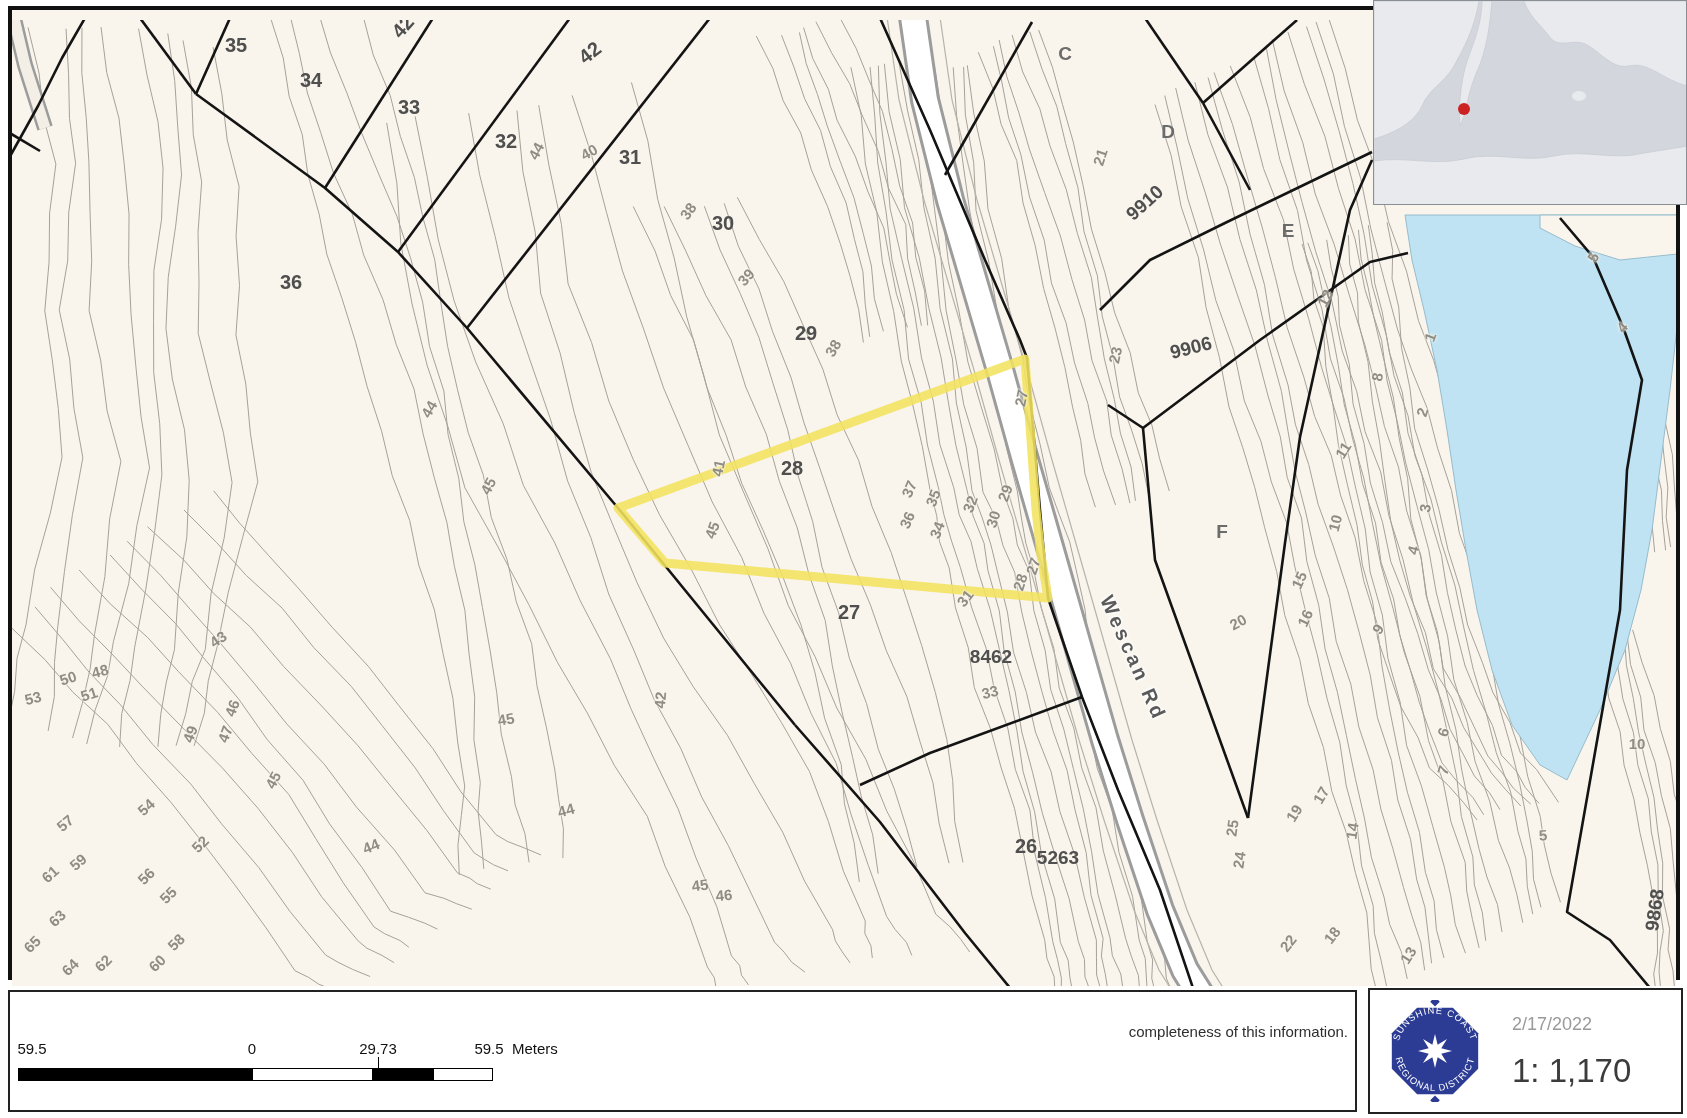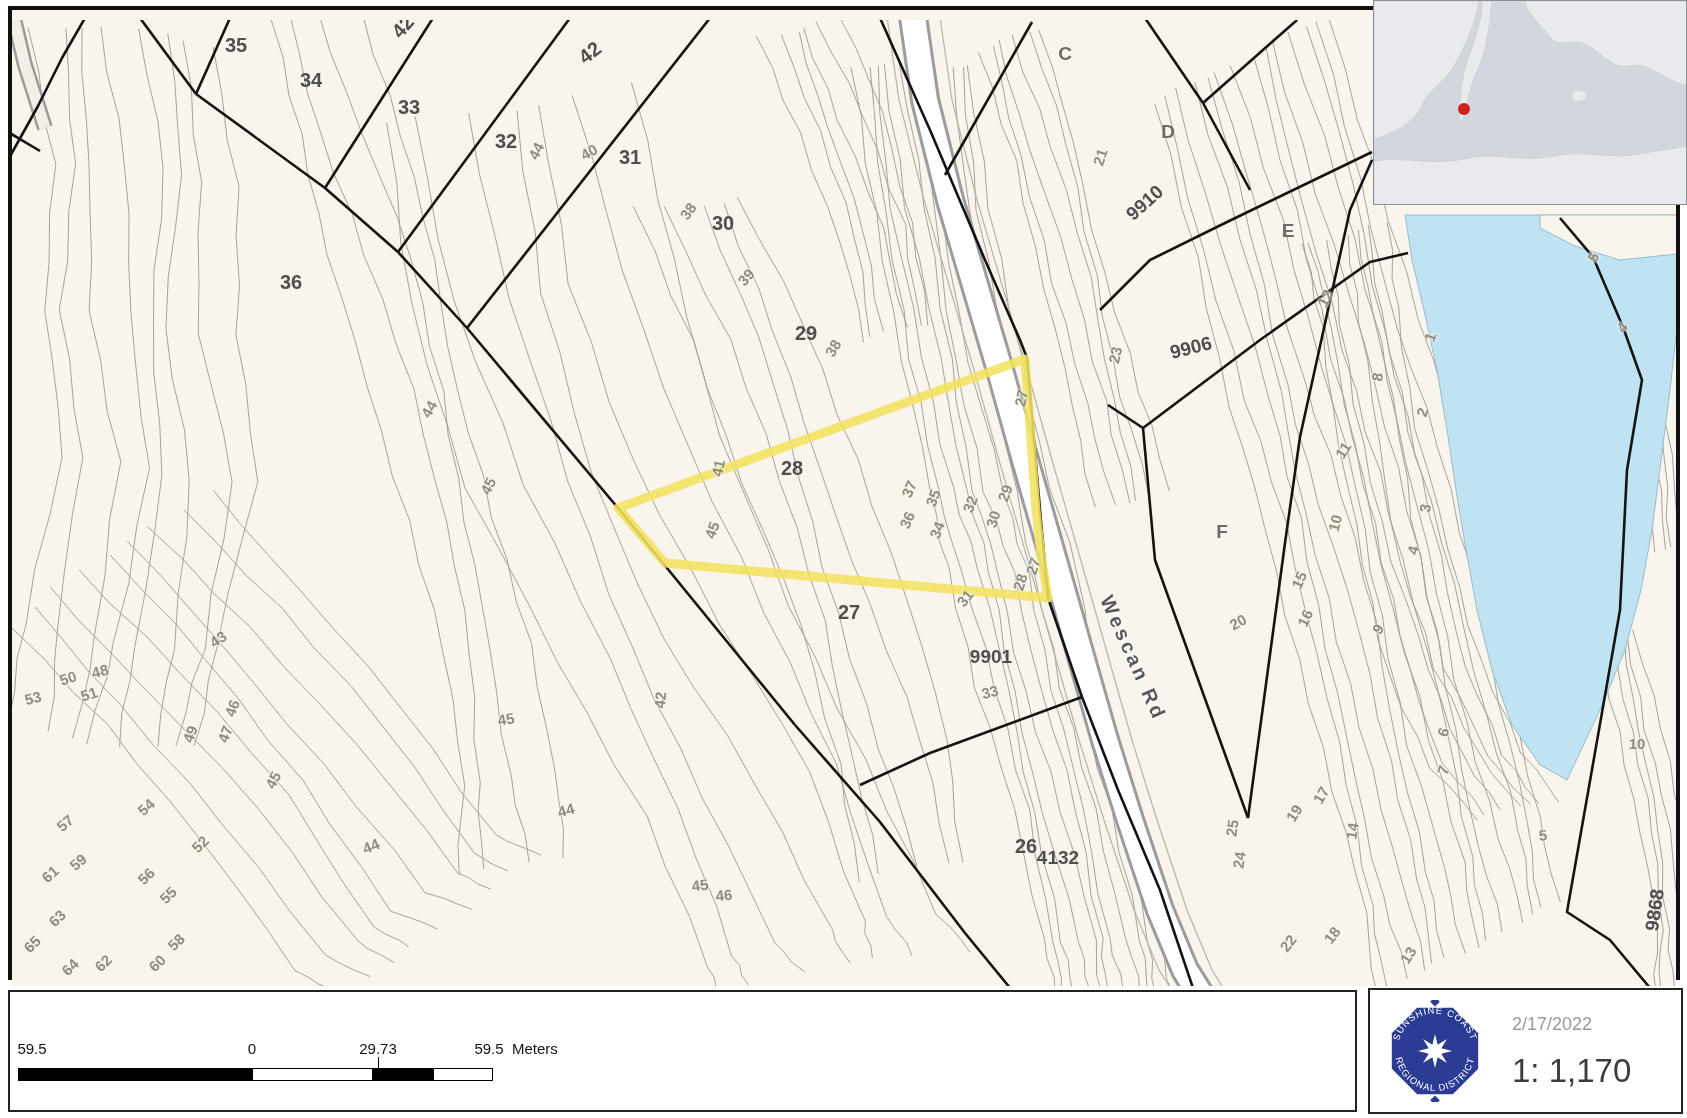--- a/index.html
+++ b/index.html
@@ -170,22 +170,22 @@
             <span class="lbl lot" style="left: 723px; top: 213px; transform: translate(-50%, -50%) rotate(0deg);">30</span>
             <span class="lbl lot" style="left: 806px; top: 323px; transform: translate(-50%, -50%) rotate(0deg);">29</span>
             <span class="lbl lot" style="left: 792px; top: 458px; transform: translate(-50%, -50%) rotate(0deg);">28</span>
             <span class="lbl lot" style="left: 849px; top: 602px; transform: translate(-50%, -50%) rotate(0deg);">27</span>
             <span class="lbl lot" style="left: 1018px; top: 836px; transform: translate(-50%, -50%) rotate(0deg); margin-left: 8px;">26</span>
             <span class="lbl lot" style="left: 291px; top: 272px; transform: translate(-50%, -50%) rotate(0deg);">36</span>
             <span class="lbl lot" style="left: 403px; top: 17px; transform: translate(-50%, -50%) rotate(-48deg);">42</span>
             <span class="lbl lot" style="left: 590px; top: 43px; transform: translate(-50%, -50%) rotate(-38deg);">42</span>
             <span class="lbl plan" style="left: 1145px; top: 193px; transform: translate(-50%, -50%) rotate(-42deg);">9910</span>
             <span class="lbl plan" style="left: 1191px; top: 338px; transform: translate(-50%, -50%) rotate(-14deg);">9906</span>
-            <span class="lbl plan" style="left: 991px; top: 647px; transform: translate(-50%, -50%) rotate(0deg);">9901</span>
-            <span class="lbl plan" style="left: 1058px; top: 848px; transform: translate(-50%, -50%) rotate(0deg);">4132</span>
+            <span class="lbl plan" style="left: 991px; top: 647px; transform: translate(-50%, -50%) rotate(0deg);">8462</span>
+            <span class="lbl plan" style="left: 1058px; top: 848px; transform: translate(-50%, -50%) rotate(0deg);">5263</span>
             <span class="lbl plan" style="left: 1655px; top: 900px; transform: translate(-50%, -50%) rotate(-82deg);">9868</span>
             <span class="lbl letter" style="left: 1065px; top: 44px; transform: translate(-50%, -50%) rotate(0deg);">C</span>
             <span class="lbl letter" style="left: 1168px; top: 122px; transform: translate(-50%, -50%) rotate(0deg);">D</span>
             <span class="lbl letter" style="left: 1288px; top: 221px; transform: translate(-50%, -50%) rotate(0deg);">E</span>
             <span class="lbl letter" style="left: 1222px; top: 522px; transform: translate(-50%, -50%) rotate(0deg);">F</span>
             <span class="lbl contour" style="left: 536px; top: 141px; transform: translate(-50%, -50%) rotate(-62deg);">44</span>
             <span class="lbl contour" style="left: 589px; top: 142px; transform: translate(-50%, -50%) rotate(-28deg);">40</span>
             <span class="lbl contour" style="left: 688px; top: 201px; transform: translate(-50%, -50%) rotate(-55deg);">38</span>
             <span class="lbl contour" style="left: 746px; top: 267px; transform: translate(-50%, -50%) rotate(-48deg);">39</span>
             <span class="lbl contour" style="left: 833px; top: 338px; transform: translate(-50%, -50%) rotate(-60deg);">38</span>
@@ -283,20 +283,21 @@
   <div class="sb-num" style="left:252px;top:1040px;">0</div>
   <div class="sb-num" style="left:378px;top:1040px;">29.73</div>
   <div class="sb-num" style="left:489px;top:1040px;">59.5</div>
   <div class="sb-unit" style="left:512px;top:1040px;">Meters</div>
   <div class="sb-tick" style="left:378px;top:1057px;"></div>
   <div class="sb-seg sb-black" style="left:18px;top:1068px;width:234px;"></div>
   <div class="sb-seg sb-white" style="left:252px;top:1068px;width:121px;"></div>
   <div class="sb-seg sb-black" style="left:373px;top:1068px;width:60px;"></div>
   <div class="sb-seg sb-white" style="left:433px;top:1068px;width:60px;"></div>
   <div class="disclaimer">
+    <div>completeness of this information.</div>
   </div>
 
   <div class="footer-right"></div>
   <svg class="logo" viewBox="0 0 120 120">
     <polygon id="logo-oct" points="110.8,81 81,110.8 39,110.8 9.2,81 9.2,39 39,9.2 81,9.2 110.8,39" fill="#2c3c94"></polygon>
     <rect x="56" y="-2" width="8" height="8" fill="#2c3c94" transform="rotate(45 60 2)"></rect>
     <rect x="56" y="114" width="8" height="8" fill="#2c3c94" transform="rotate(45 60 118)"></rect>
     <polygon fill="#ffffff" points="80,60 67.4,63.1 74.1,74.1 63.1,67.4 60,80 56.9,67.4 45.9,74.1 52.6,63.1 40,60 52.6,56.9 45.9,45.9 56.9,52.6 60,40 63.1,52.6 74.1,45.9 67.4,56.9"></polygon>
     <defs>
       <path id="arcTop" d="M16,60 A44,44 0 0 1 104,60" fill="none"></path>

